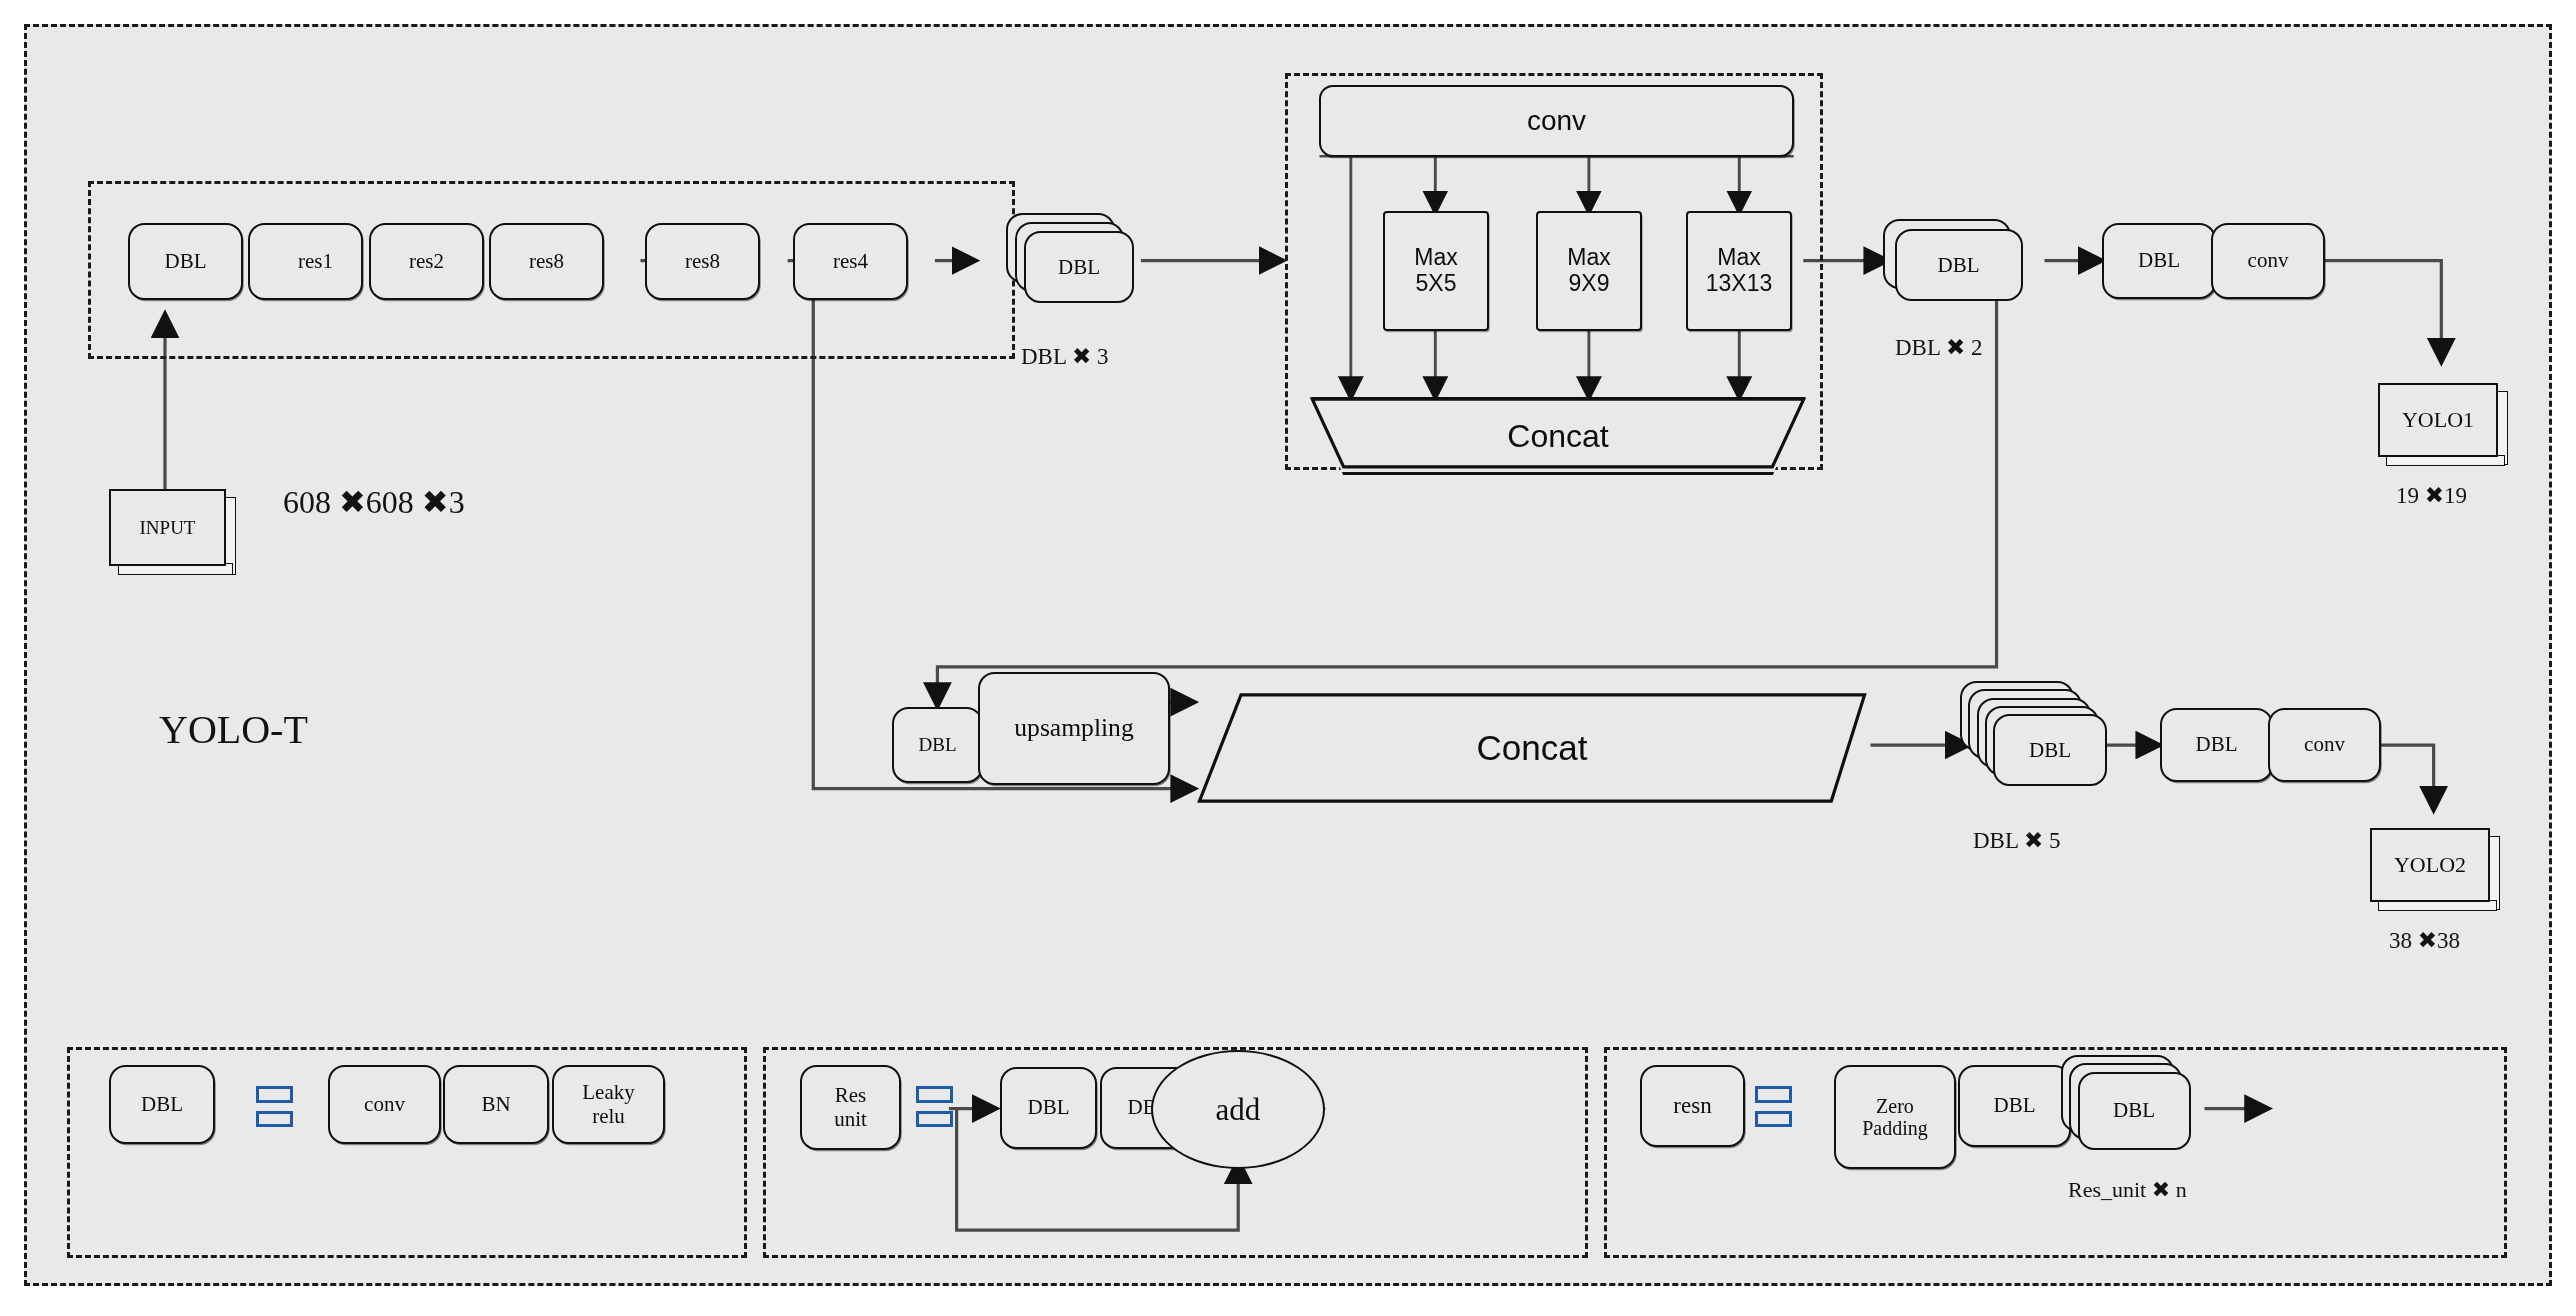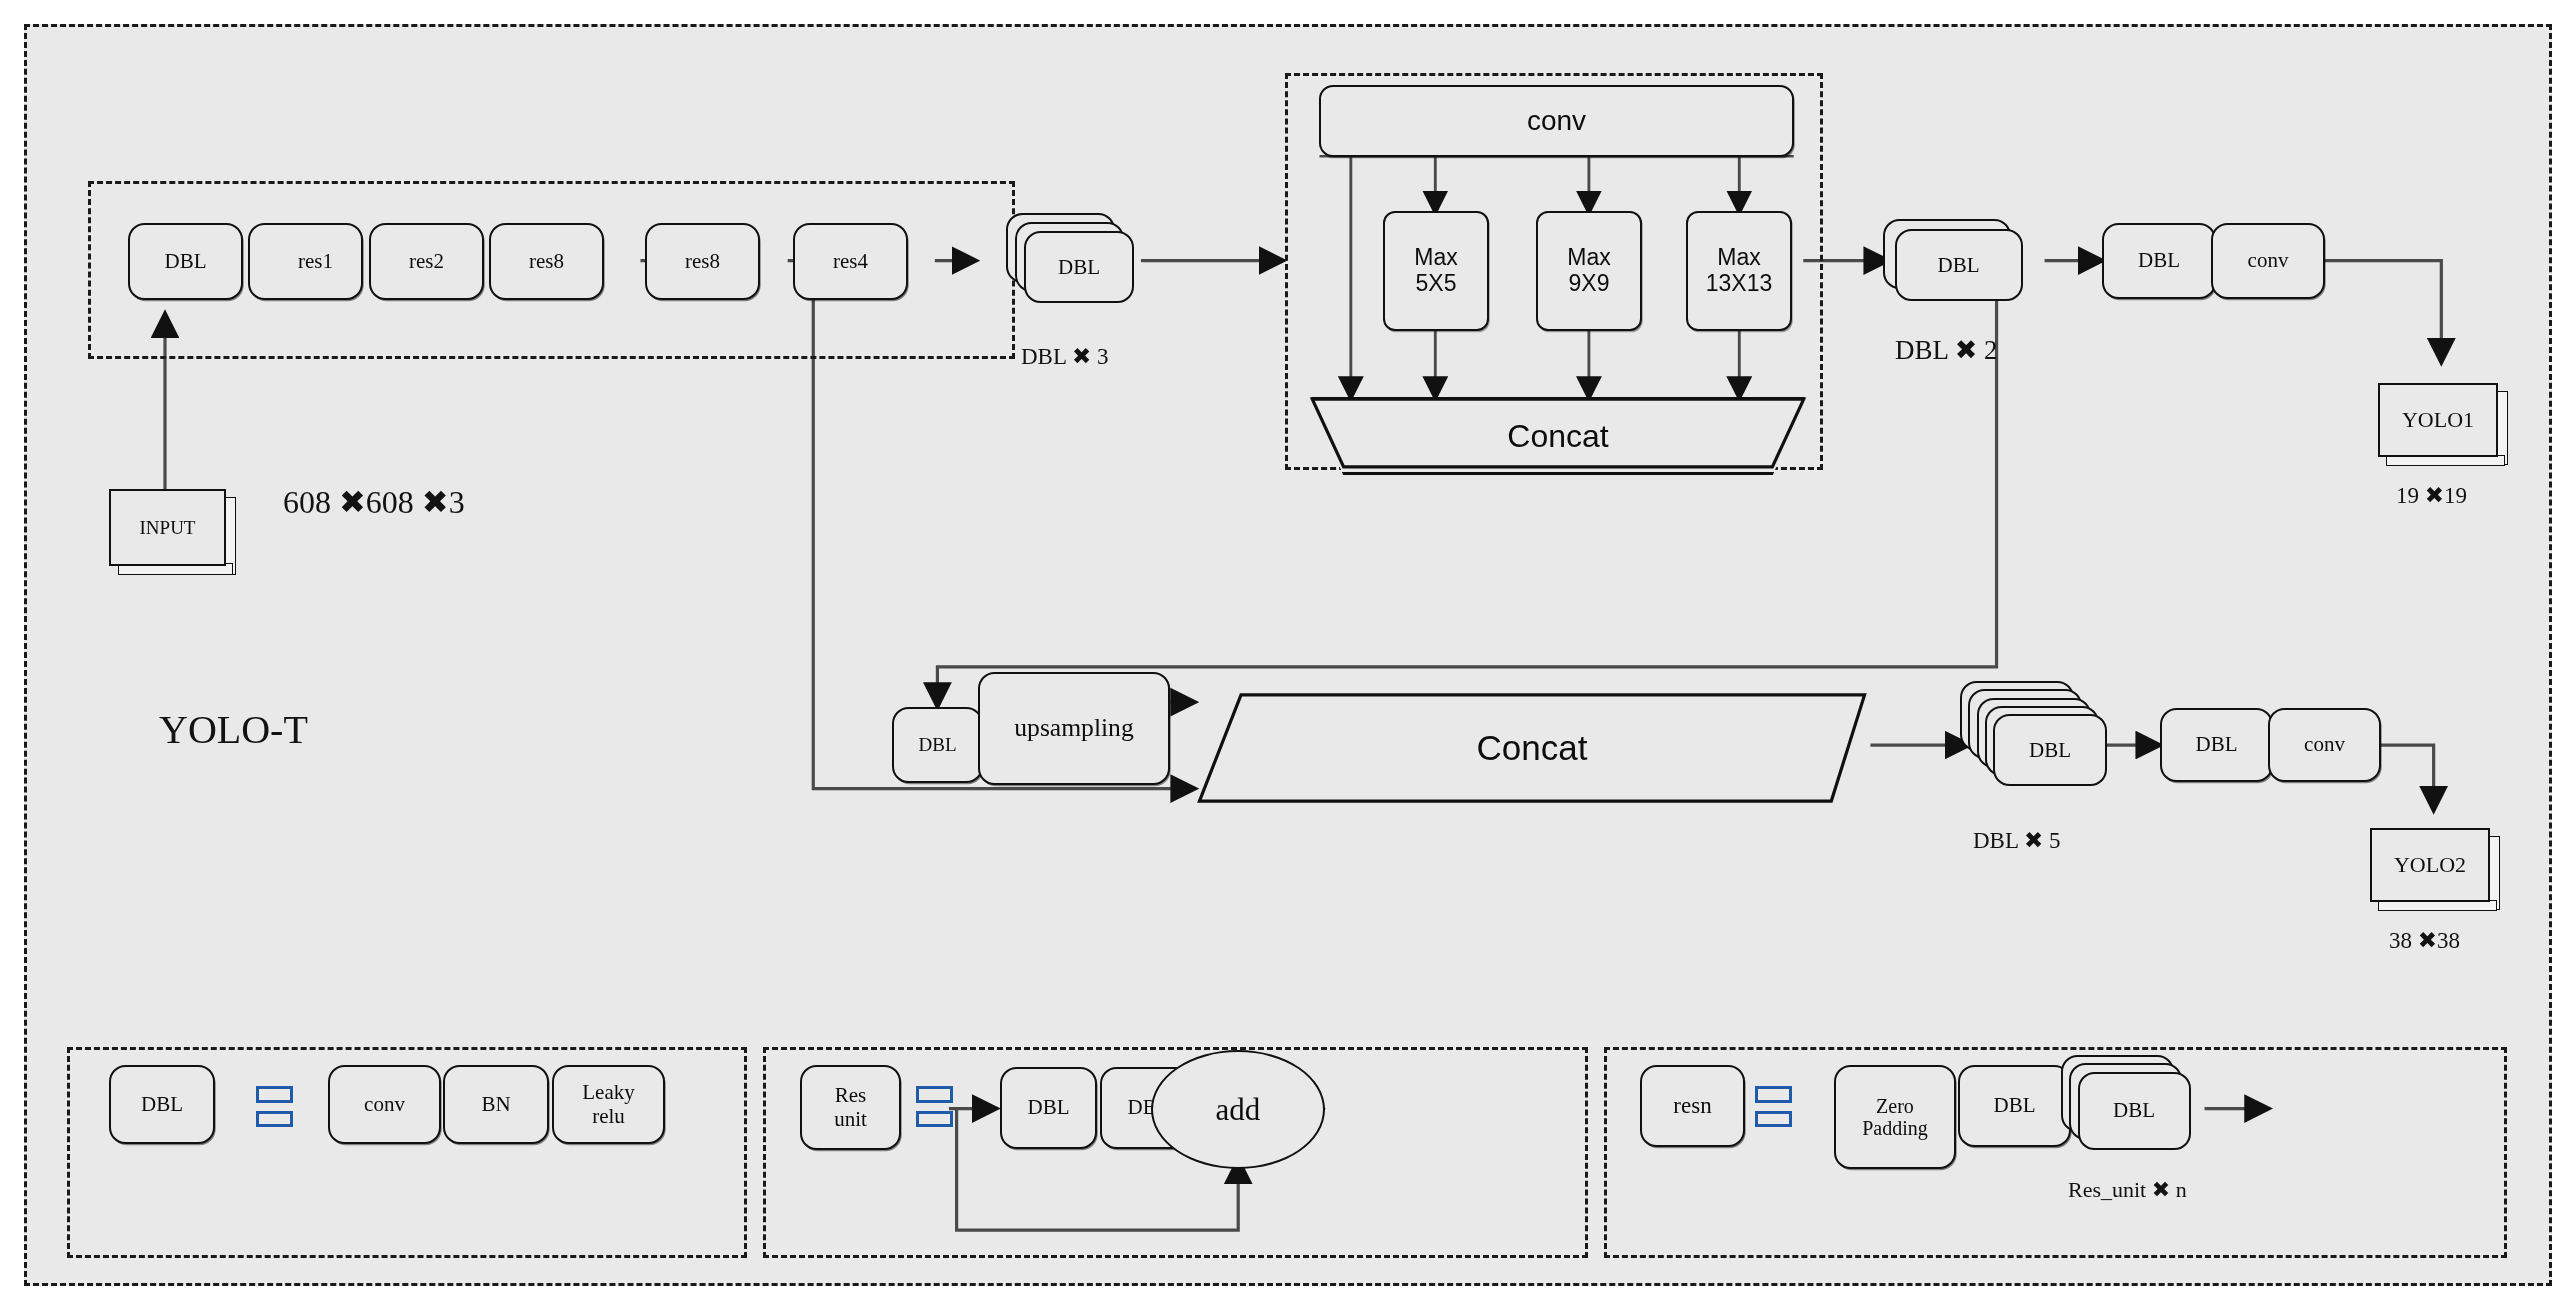--- a/index.html
+++ b/index.html
@@ -8,21 +8,21 @@
   #canvas{position:absolute;left:24px;top:24px;width:2528px;height:1262px;
           background:#e9e9e9;border:3.2px dashed #1a1a1a;box-sizing:border-box;}
   .dashbox{position:absolute;border:3.2px dashed #1a1a1a;box-sizing:border-box;background:transparent;}
 
   
   .node{position:absolute;box-sizing:border-box;background:#e9e9e9;
         border:2.6px solid #101010;border-radius:16.6px;
         display:flex;align-items:center;justify-content:center;text-align:center;
         font-family:"Liberation Serif", serif;color:#0d0d0d;line-height:1.12;
         box-shadow:1.3px 1.9px 0 -0.6px rgba(0,0,0,.45);}
-  .node.sq{border-radius:12px;box-shadow:1.3px 1.9px 0 -0.6px rgba(0,0,0,.35);}
+  .node.sq{border-radius:4px;box-shadow:1.3px 1.9px 0 -0.6px rgba(0,0,0,.35);}
   .node.sans{font-family:"Liberation Sans", sans-serif;}
 
   
   .stack{position:absolute;}
   .stack .layer{position:absolute;box-sizing:border-box;background:#e9e9e9;
         border:2.6px solid #101010;border-radius:16.6px;}
   .stack .top{display:flex;align-items:center;justify-content:center;
         font-family:"Liberation Serif", serif;color:#0d0d0d;}
 
   
@@ -163,21 +163,21 @@
                 background:linear-gradient(#e9e9e9,#e9e9e9) padding-box;
                 box-shadow:inset 0 0 0 0 #000;">Concat</div>
     <svg style="position:absolute;left:1284px;top:370px;width:494px;height:72px;overflow:visible;" viewBox="0 0 772 112" width="494" height="72">
       <polygon points="2,3 770,3 721,109 51,109" fill="none" stroke="#101010" stroke-width="5"></polygon>
     </svg>
 
     <div class="stack" style="left:1856px;top:192px;width:160px;height:83px;">
       <div class="layer" style="left:0px;top:0px;width:128px;height:70px;"></div>
       <div class="layer top" style="left:11.5px;top:10.2px;width:128px;height:72px;font-size:21px;">DBL</div>
     </div>
-    <div class="lbl" style="left:1868px;top:307px;font-size:27px;">DBL ✖ 2</div>
+    <div class="lbl" style="left:1868px;top:307px;font-size:23px;">DBL ✖ 2</div>
 
     <div class="node" style="left:2075px;top:196px;width:114px;height:76px;font-size:21px;">DBL</div>
     <div class="node" style="left:2184px;top:196px;width:114px;height:76px;font-size:21px;">conv</div>
 
     <div class="cube" style="left:2351px;top:356px;width:134px;height:90px;">
       <div class="side" style="left:117px;top:7.7px;width:12.8px;height:74px;"></div>
       <div class="side" style="left:7.7px;top:72px;width:119px;height:11px;"></div>
       <div class="face" style="width:120px;height:74px;font-size:22px;">YOLO1</div>
     </div>
     <div class="lbl" style="left:2369px;top:455px;font-size:23px;">19 ✖19</div>

